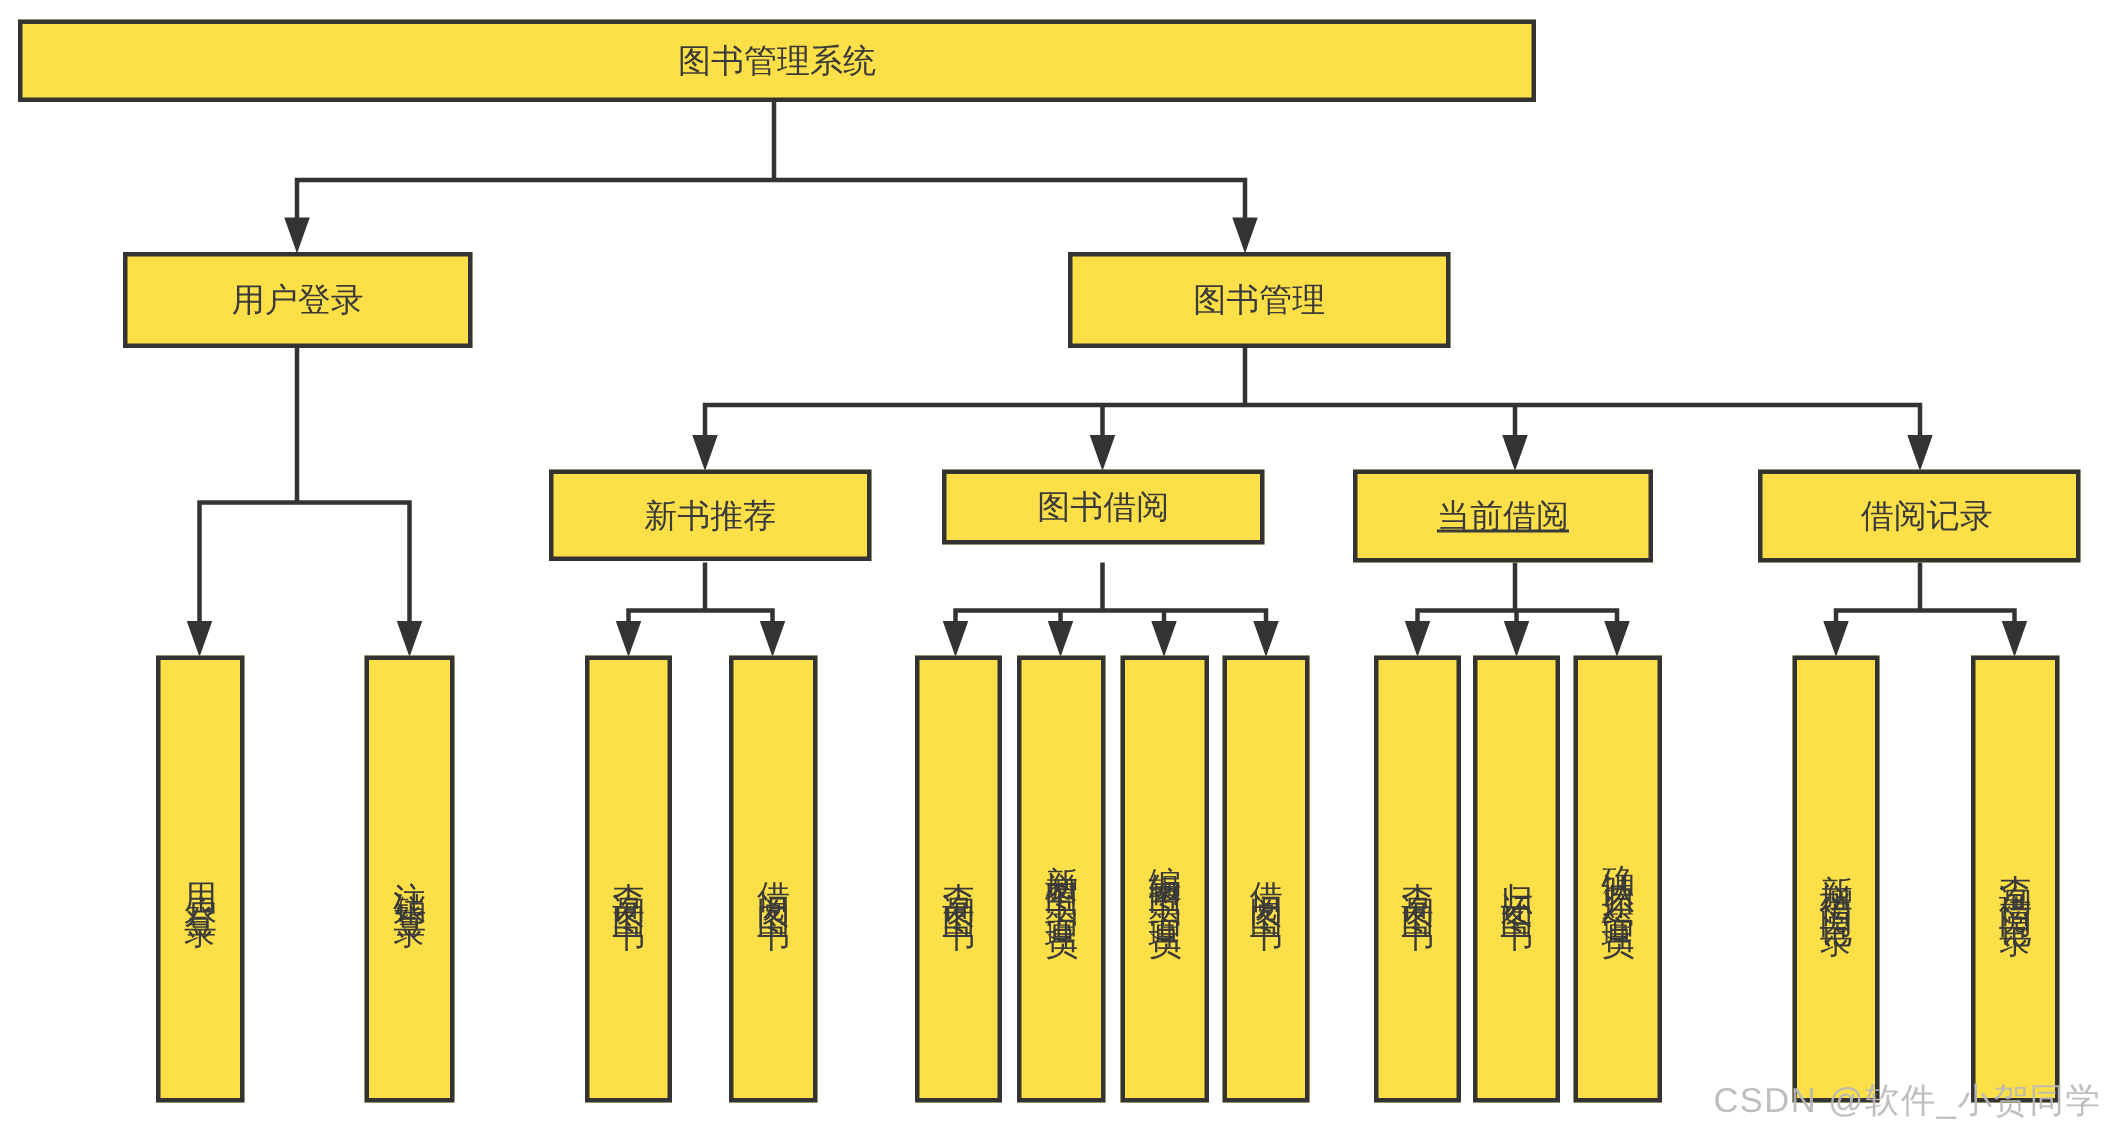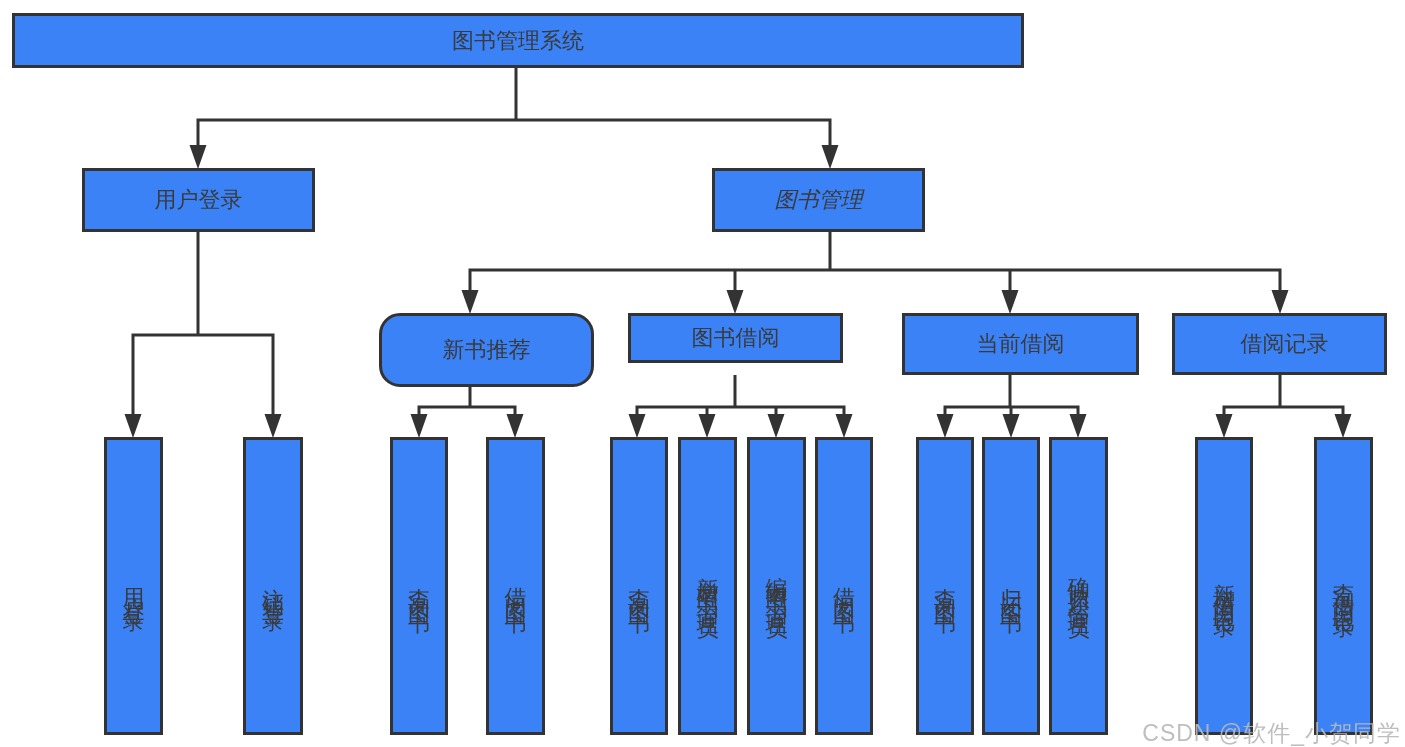--- a/index.html
+++ b/index.html
@@ -18,21 +18,21 @@
   #connector-layer {
     position: absolute;
     left: 0;
     top: 0;
     z-index: 0;
   }
   .node {
     position: absolute;
     box-sizing: border-box;
     border: 3px solid #333333;
-    background: #3b82f6;
+    background: #fde047;
     color: #3a3a3a;
     display: flex;
     align-items: center;
     justify-content: center;
     font-size: 22px;
     z-index: 1;
     text-align: center;
   }
   .vnode {
     writing-mode: vertical-rl;
@@ -120,25 +120,25 @@
       M1011 438 L1002.5 414 H1019.5 Z
       M1078 438 L1069.5 414 H1086.5 Z
       M1224 438 L1215.5 414 H1232.5 Z
       M1343 438 L1334.5 414 H1351.5 Z
     "></path>
   </svg>
 
   <div class="node" style="left:12px; top:13px; width:1012px; height:55px;">图书管理系统</div>
 
   <div class="node" style="left:82px; top:168px; width:233px; height:64px;">用户登录</div>
-  <div class="node" style="left:712px; top:168px; width:213px; height:64px;font-style:italic;">图书管理</div>
+  <div class="node" style="left:712px; top:168px; width:255px; height:64px;">图书管理</div>
 
-  <div class="node" style="left:379px; top:313px; width:215px; height:74px;border-radius:21px;">新书推荐</div>
+  <div class="node" style="left:366px; top:313px; width:215px; height:61px;">新书推荐</div>
   <div class="node" style="left:628px; top:313px; width:215px; height:50px;">图书借阅</div>
-  <div class="node" style="left:902px; top:313px; width:237px; height:62px;">当前借阅</div>
+  <div class="node" style="left:902px; top:313px; width:200px; height:62px;text-decoration:underline;">当前借阅</div>
   <div class="node" style="left:1172px; top:313px; width:215px; height:62px;padding-left:10px;">借阅记录</div>
 
   <div class="node vnode" style="left:104px; top:437px; width:59px; height:298px;">用户登录</div>
   <div class="node vnode" style="left:243px; top:437px; width:60px; height:298px;">注销登录</div>
 
   <div class="node vnode" style="left:390px; top:437px; width:58px; height:298px;">查询图书</div>
   <div class="node vnode" style="left:486px; top:437px; width:59px; height:298px;">借阅图书</div>
 
   <div class="node vnode" style="left:610px; top:437px; width:58px; height:298px;">查询图书</div>
   <div class="node vnode" style="left:678px; top:437px; width:59px; height:298px; letter-spacing:6px;">新增图书（管理员）</div>

